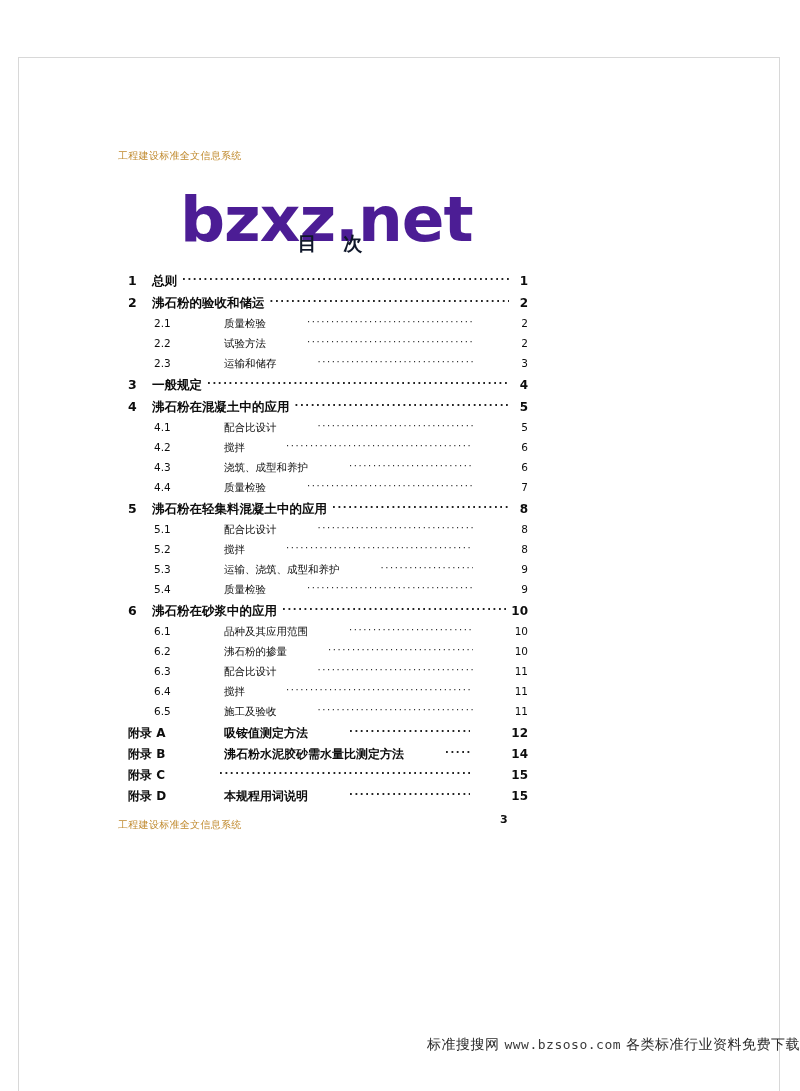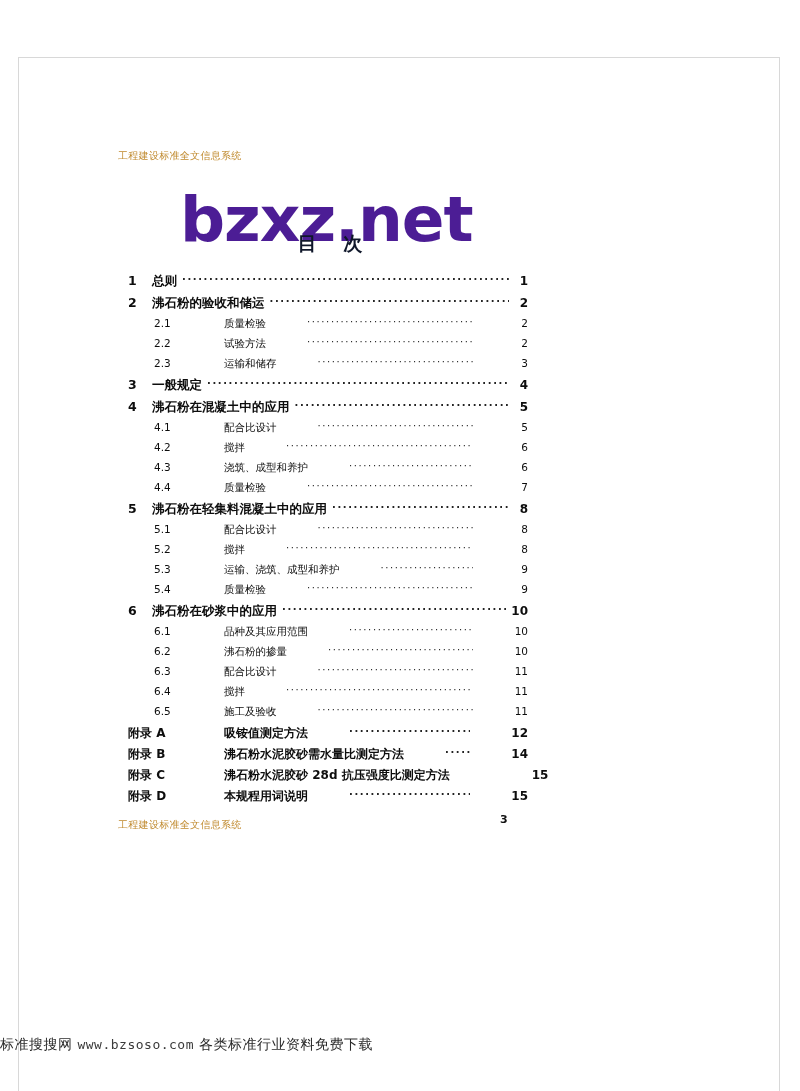--- a/index.html
+++ b/index.html
@@ -153,21 +153,21 @@
     font-family: "DejaVu Sans", sans-serif;
     font-size: 11px;
     font-weight: bold;
     color: #111;
   }
   .bottom-bar {
     position: absolute;
     left: 0;
     top: 993px;
     width: 800px;
-    text-align: left;
+    text-align: right;
     font-family: "DejaVu Sans", sans-serif;
     font-size: 14px;
     color: #3a3a3a;
     letter-spacing: 0.5px;
     white-space: nowrap;
   }
   .bottom-bar .cn { color: #2b2b2b; }
   .bottom-bar .url {
     font-family: "DejaVu Sans Mono", monospace;
     font-size: 13px;
@@ -326,21 +326,20 @@
         <span class="toc-page">12</span>
       </div>
       <div class="toc-row appendix">
         <span class="toc-num">附录 B</span>
         <span class="toc-label">沸石粉水泥胶砂需水量比测定方法</span>
         <span class="toc-dots">························································································································</span>
         <span class="toc-page">14</span>
       </div>
       <div class="toc-row appendix">
         <span class="toc-num">附录 C</span>
-        <span class="toc-label">沸石粉水泥胶砂 28d 抗压强度比测定方法</span>
         <span class="toc-dots">························································································································</span>
         <span class="toc-page">15</span>
       </div>
       <div class="toc-row appendix">
         <span class="toc-num">附录 D</span>
         <span class="toc-label">本规程用词说明</span>
         <span class="toc-dots">························································································································</span>
         <span class="toc-page">15</span>
       </div>
     </div>

